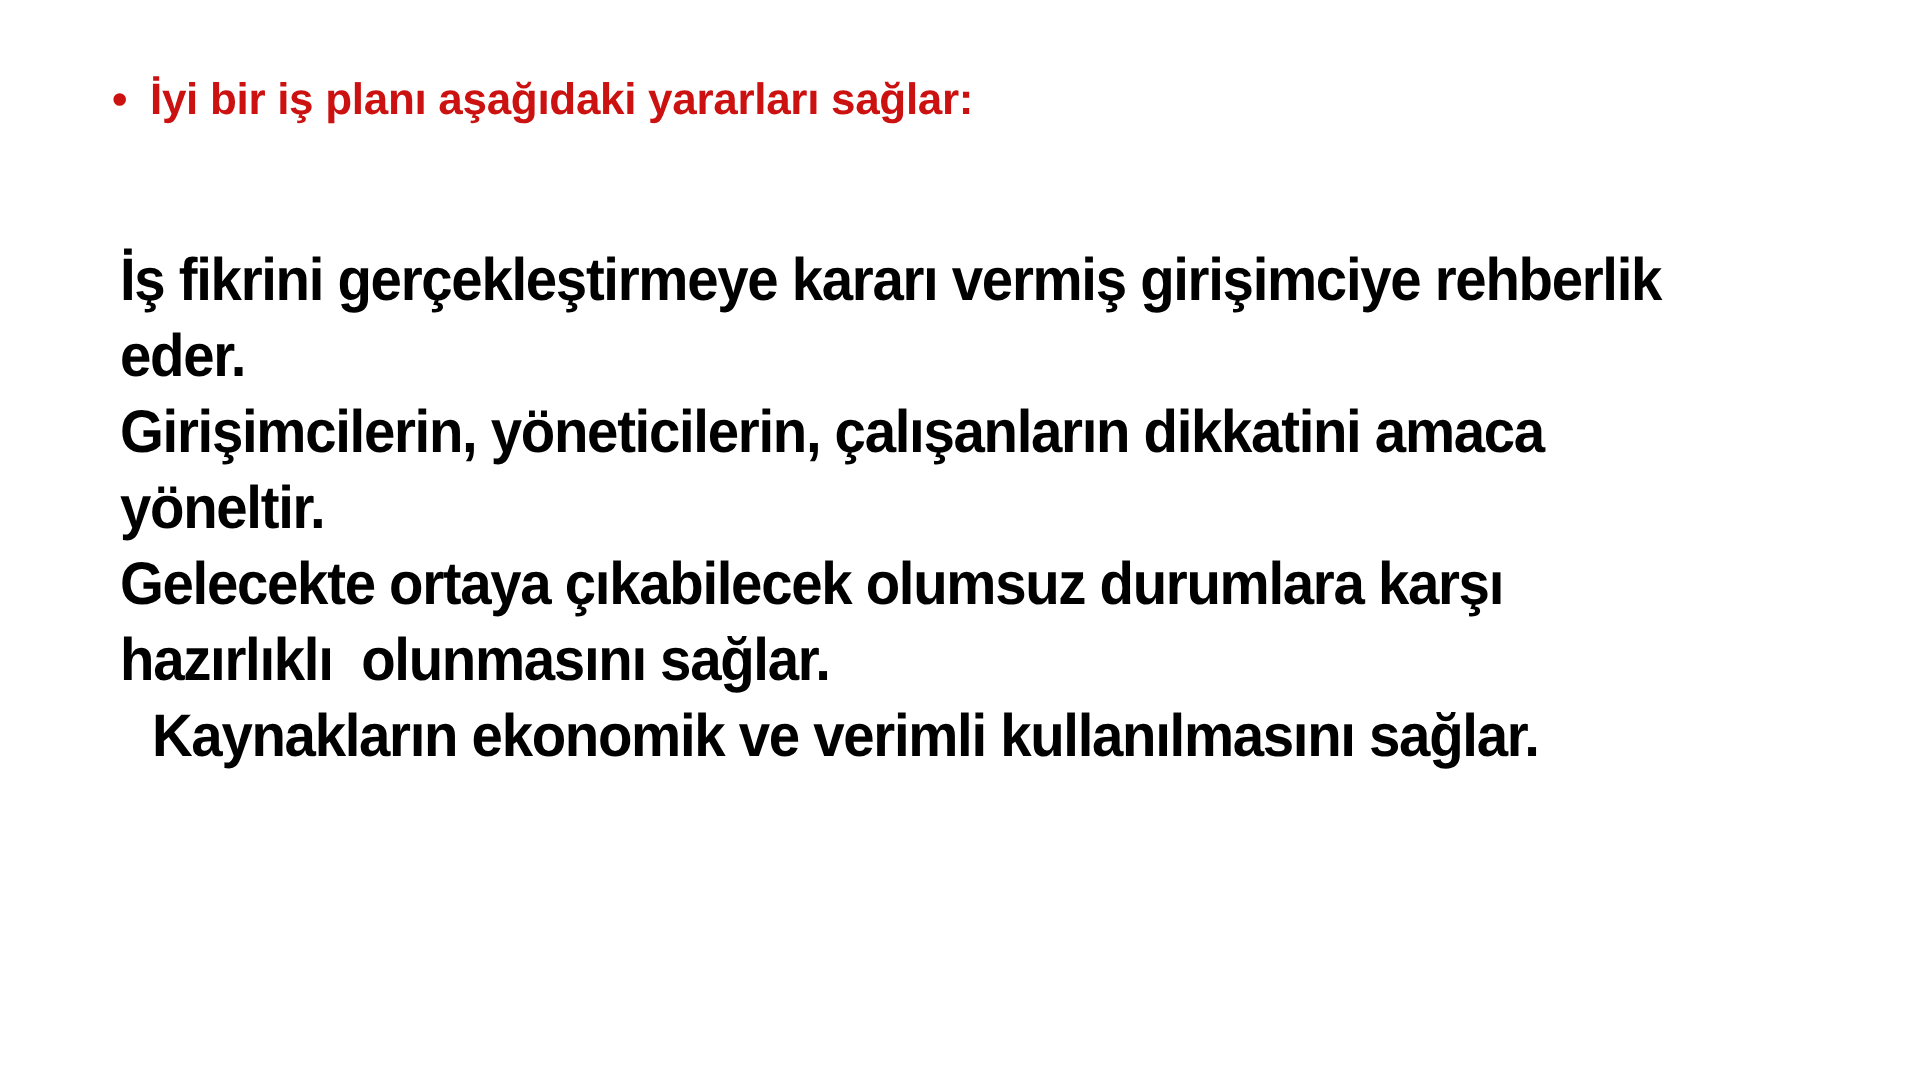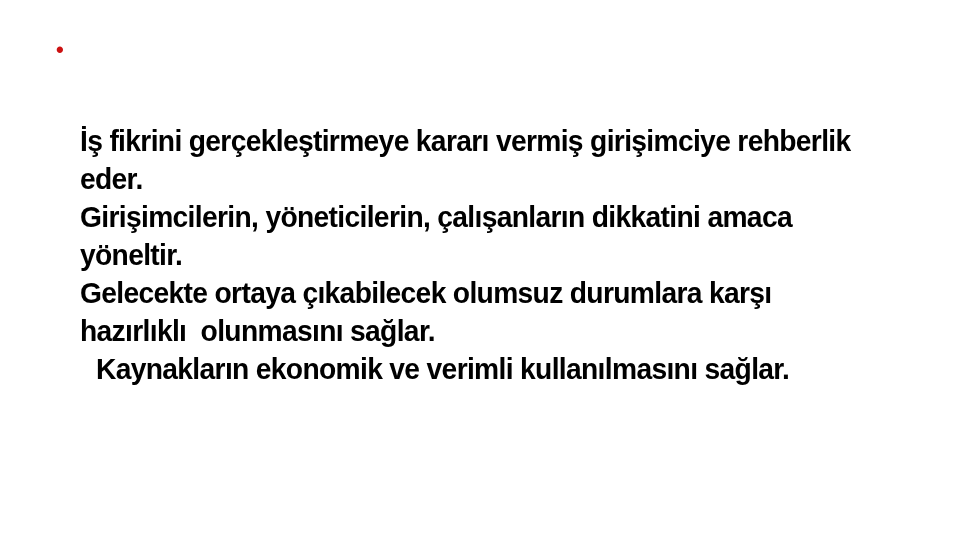--- a/index.html
+++ b/index.html
@@ -52,21 +52,20 @@
   .heading-text {
     display: inline-block;
   }
 
   
   .body-block {
     position: absolute;
     left: 60px;
     top: 122px;
     width: 830px;
-    margin-left: 20px;
   }
   .body-para {
     color: #000000;
     font-size: 30px;
     font-weight: bold;
     line-height: 38px;
     letter-spacing: -0.7px;
     margin: 0 0 0 0;
     text-align: left;
     white-space: pre-wrap;
@@ -78,20 +77,21 @@
   }
 </style>
 </head>
 <body>
 
 <div class="slide">
 
   <div class="heading-block">
     <div class="heading-line">
       <span class="bullet-glyph">•</span>
+      <span class="heading-text">İyi bir iş planı aşağıdaki yararları sağlar:</span>
     </div>
   </div>
 
   <div class="body-block">
     <p class="body-para">İş fikrini gerçekleştirmeye kararı vermiş girişimciye rehberlik eder.</p>
     <p class="body-para">Girişimcilerin, yöneticilerin, çalışanların dikkatini amaca yöneltir.</p>
     <p class="body-para">Gelecekte ortaya çıkabilecek olumsuz durumlara karşı hazırlıklı  olunmasını sağlar.</p>
     <p class="body-para indented">Kaynakların ekonomik ve verimli kullanılmasını sağlar.</p>
   </div>
 

